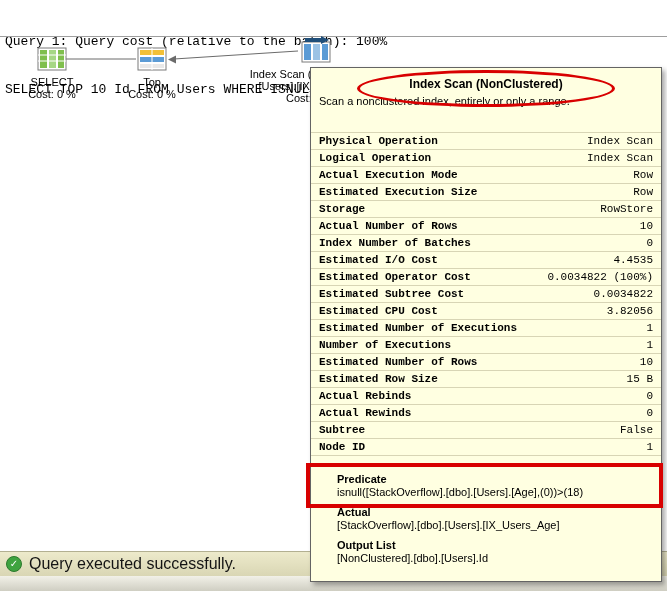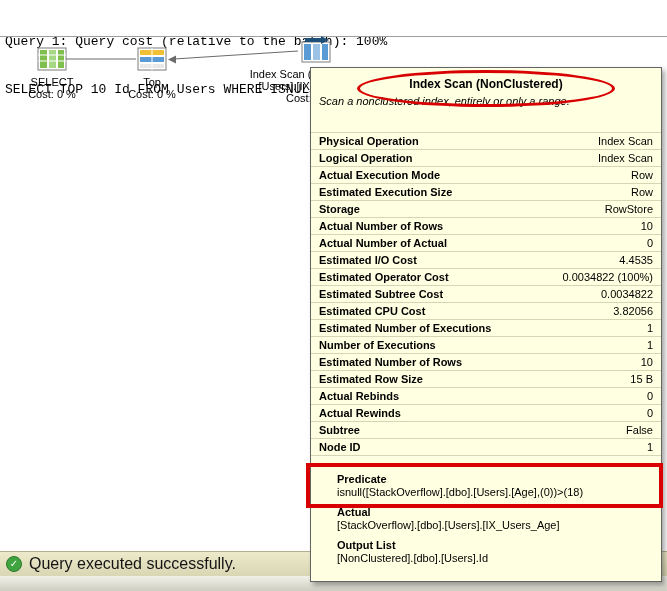--- a/index.html
+++ b/index.html
@@ -24,24 +24,24 @@
   .node2{left:115px;top:46px;width:74px;}
   .node3{left:240px;top:36px;width:152px;}
 
   
   .tooltip{
     position:absolute;left:310px;top:67px;width:352px;height:515px;box-sizing:border-box;
     background:#ffffe1;border:1px solid #646464;box-shadow:3px 3px 5px rgba(0,0,0,.35);
     z-index:5;font-size:11px;
   }
   .tt-title{margin-top:9px;text-align:center;font-weight:bold;font-size:12px;line-height:15px;}
-  .tt-desc{margin:3px 8px 16px 8px;line-height:13px;font-style:italic;}
+  .tt-desc{margin:3px 8px 16px 8px;line-height:13px;}
   .tt-rows{margin-top:24px;border-top:1px solid #d8d5b5;}
   .tt-row{display:flex;justify-content:space-between;align-items:center;height:16px;
-    border-bottom:1px solid #d8d5b5;padding:0 8px;}
+    border-bottom:1px solid #d8d5b5;padding:0 8px;font-family:Liberation Mono, monospace;}
   .tt-label{font-weight:bold;white-space:nowrap;}
   .tt-value{white-space:nowrap;}
   .tt-sections{margin-top:14px;}
   .tt-section{padding:3px 8px 4px 26px;}
   .tt-sec-label{font-weight:bold;line-height:13px;}
   .tt-sec-value{line-height:13px;word-wrap:break-word;}
 
   
   .red-ellipse{
     position:absolute;left:357px;top:70px;width:252px;height:31px;
@@ -151,21 +151,21 @@
       </div>
     <div class="tt-row">
         <span class="tt-label">Storage</span>
         <span class="tt-value">RowStore</span>
       </div>
     <div class="tt-row">
         <span class="tt-label">Actual Number of Rows</span>
         <span class="tt-value">10</span>
       </div>
     <div class="tt-row">
-        <span class="tt-label">Actual Number of Actual</span>
+        <span class="tt-label">Index Number of Batches</span>
         <span class="tt-value">0</span>
       </div>
     <div class="tt-row">
         <span class="tt-label">Estimated I/O Cost</span>
         <span class="tt-value">4.4535</span>
       </div>
     <div class="tt-row">
         <span class="tt-label">Estimated Operator Cost</span>
         <span class="tt-value">0.0034822 (100%)</span>
       </div>

